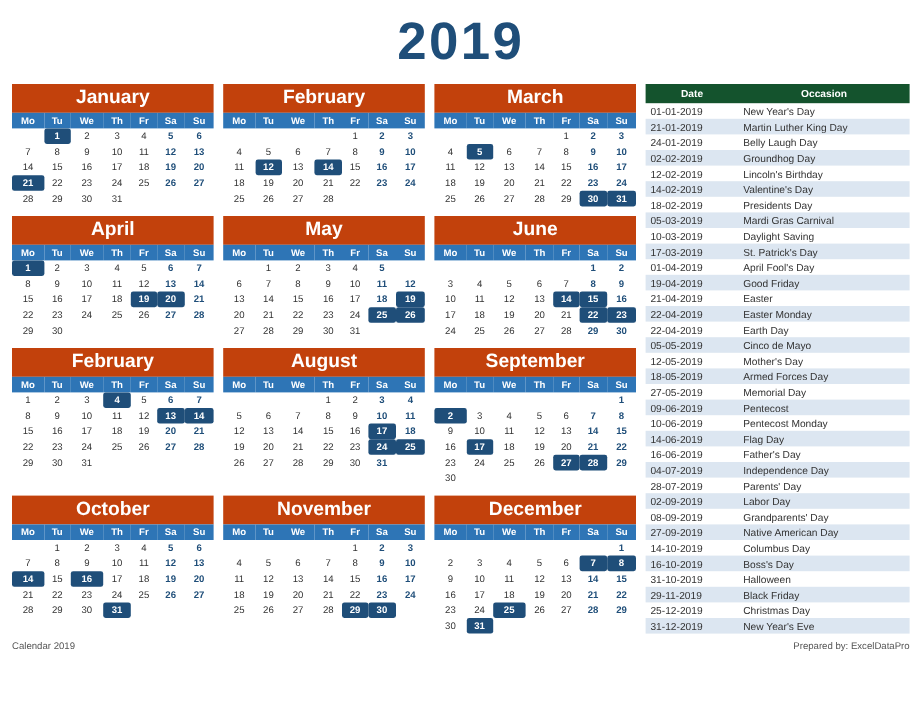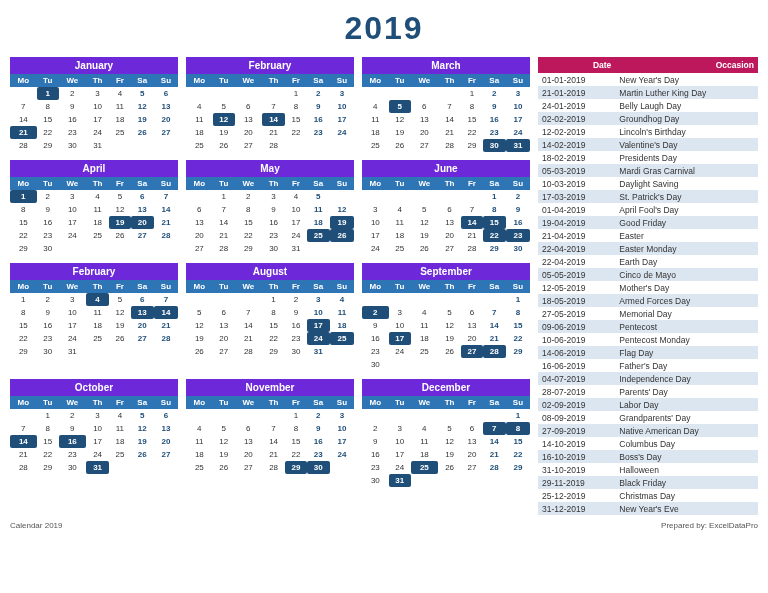--- a/index.html
+++ b/index.html
@@ -7,46 +7,46 @@
       font-family: Arial, sans-serif;
       background: #fff;
       width: 768px;
       min-height: 593px;
       font-size: 11px;
       padding: 10px;
     }
     h1 {
       text-align: center;
       color: #1f4e79;
-      font-size: 32px;
+      font-size: 44px;
       font-weight: bold;
       margin-bottom: 10px;
       letter-spacing: 2px;
     }
     .main-container {
       display: flex;
       gap: 8px;
     }
     .calendars-section {
       flex: 1;
     }
     .calendars-grid {
       display: grid;
       grid-template-columns: repeat(3, 1fr);
       gap: 8px;
     }
     .month-calendar {
       width: 100%;
     }
     .month-title {
-      background: #6d28d9;
+      background: #c2410c;
       color: #fff;
       text-align: center;
       font-weight: bold;
-      font-size: 10px;
+      font-size: 16px;
       padding: 3px 0;
     }
     .cal-table {
       width: 100%;
       border-collapse: collapse;
     }
     .cal-table th {
       background: #2e75b6;
       color: #fff;
       text-align: center;
@@ -74,23 +74,23 @@
     .occasions-section {
       width: 220px;
       flex-shrink: 0;
     }
     .occasions-table {
       width: 100%;
       border-collapse: collapse;
       font-size: 8.5px;
     }
     .occasions-table th {
-      background: #be185d;
+      background: #14532d;
       color: #fff;
-      text-align: right;
+      text-align: center;
       padding: 3px 4px;
       font-weight: bold;
     }
     .occasions-table td {
       padding: 1.5px 4px;
       color: #333;
     }
     .occasions-table tr:nth-child(even) td {
       background: #dce6f1;
     }

